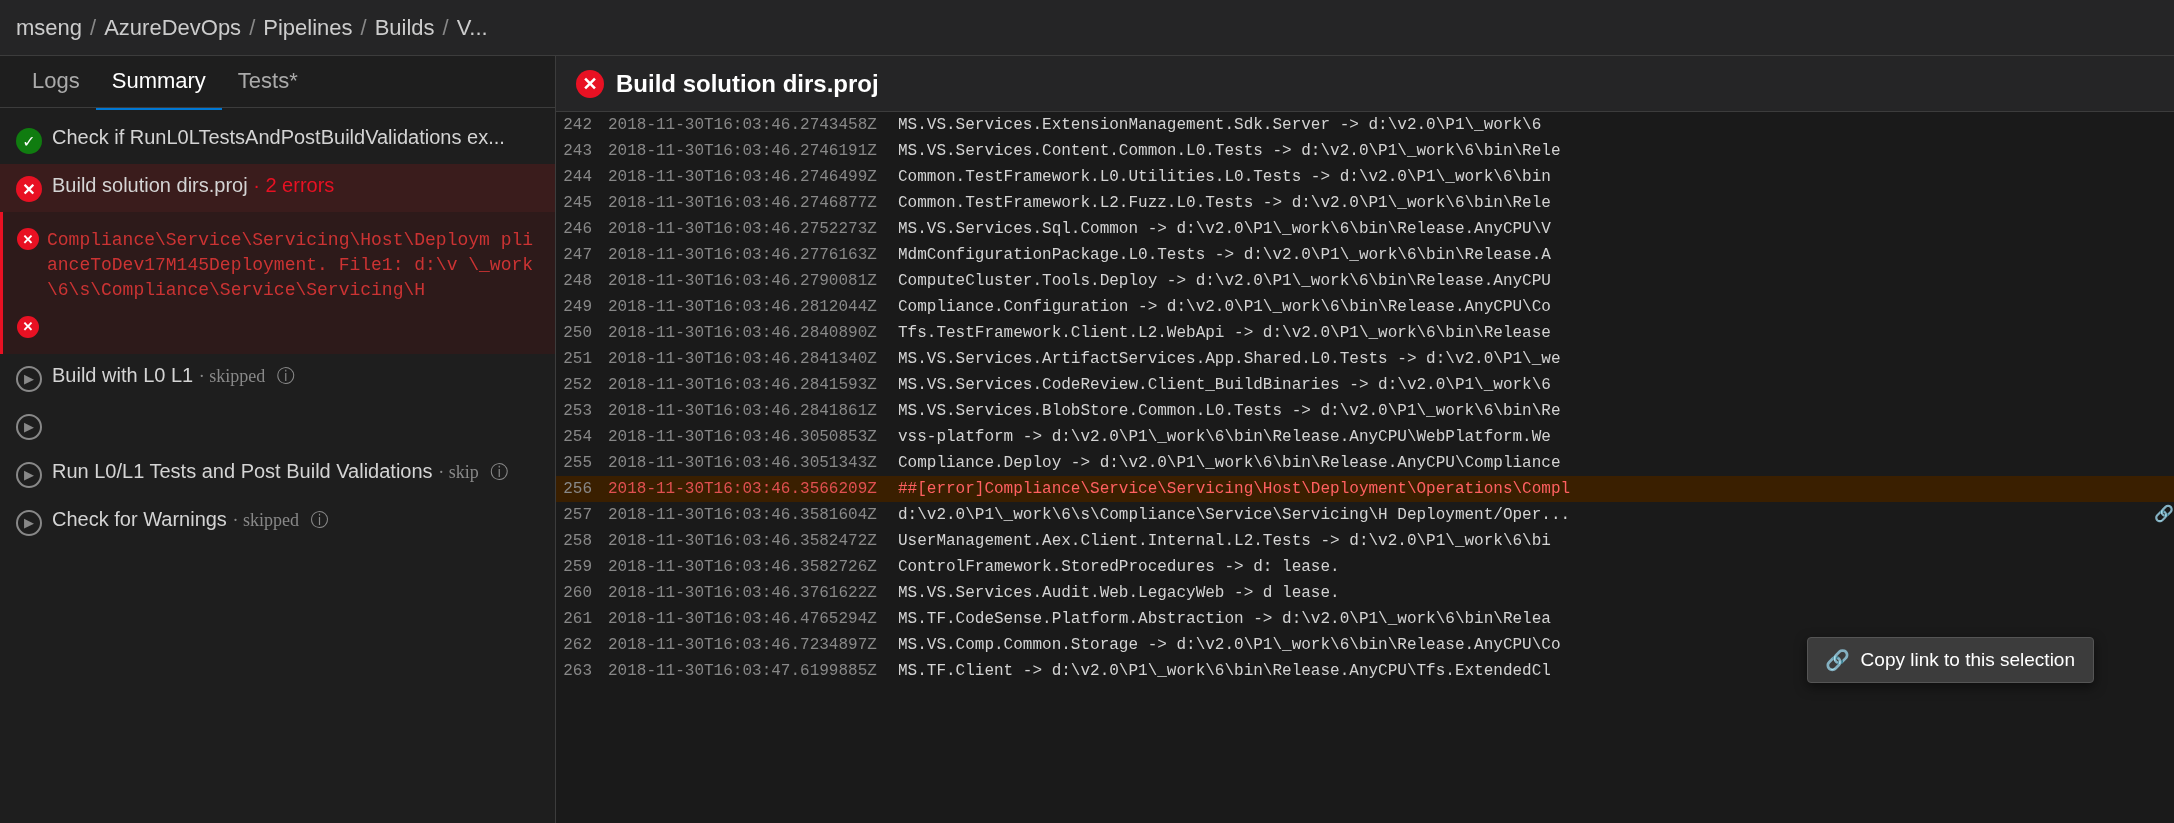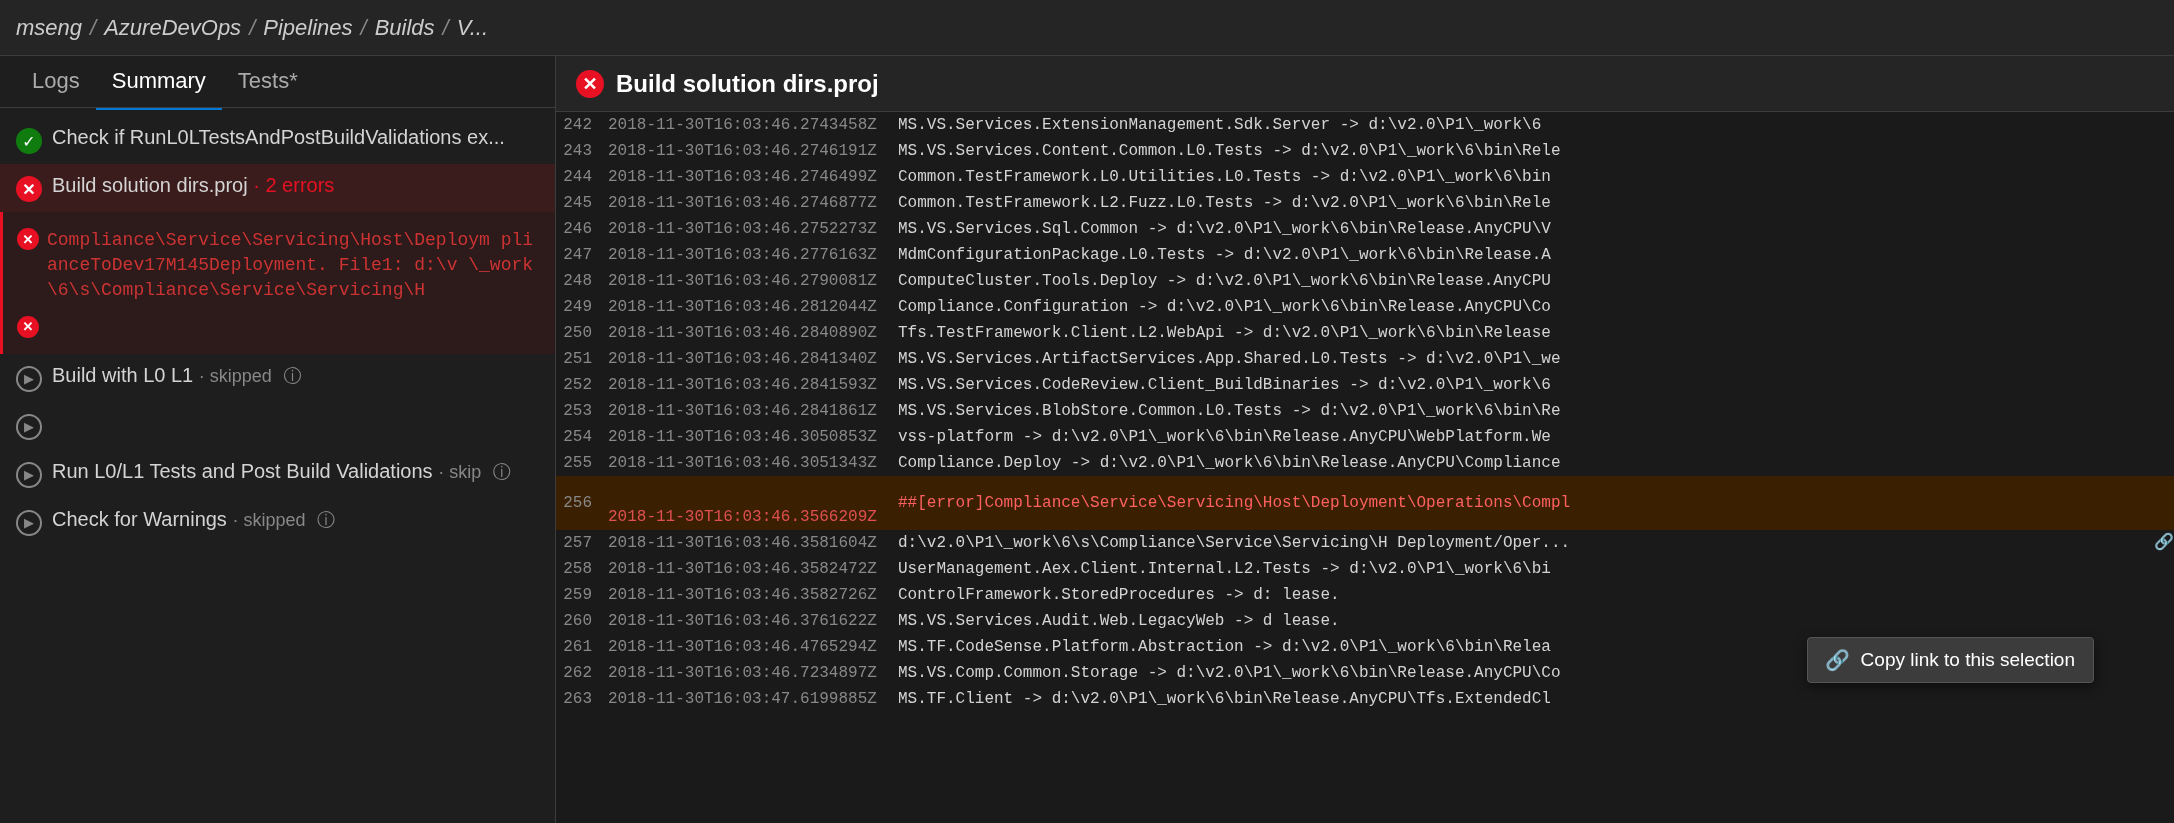--- a/index.html
+++ b/index.html
@@ -19,21 +19,20 @@
       background: #252526;
       padding: 8px 16px;
       display: flex;
       align-items: center;
       gap: 6px;
       font-size: 22px;
       color: #cccccc;
       border-bottom: 1px solid #3c3c3c;
       height: 56px;
       flex-shrink: 0;
-      font-style: italic;
     }
     .breadcrumb-separator {
       color: #888;
       margin: 0 2px;
     }
 
     
     .main-layout {
       display: flex;
       flex: 1;
@@ -135,20 +134,21 @@
       flex: 1;
     }
     .step-title {
       color: #d4d4d4;
       font-size: 20px;
     }
     .step-meta {
       color: #888;
       font-size: 18px;
       margin-top: 0;
+      font-family: Liberation Serif, serif;
     }
     .error-count {
       color: #e81123;
     }
 
     
     .error-details {
       background: #2d1a1a;
       border-left: 3px solid #e81123;
       padding: 10px 14px;
@@ -462,21 +462,21 @@
             <span class="line-timestamp">2018-11-30T16:03:46.3050853Z</span>
             <span class="line-content">vss-platform -&gt; d:\v2.0\P1\_work\6\bin\Release.AnyCPU\WebPlatform.We</span>
           </div>
           <div class="log-line">
             <span class="line-num">255</span>
             <span class="line-timestamp">2018-11-30T16:03:46.3051343Z</span>
             <span class="line-content">Compliance.Deploy -&gt; d:\v2.0\P1\_work\6\bin\Release.AnyCPU\Compliance</span>
           </div>
           <div class="log-line highlighted">
             <span class="line-num">256</span>
-            <span class="line-timestamp" style="color: rgb(224, 80, 80); margin-top: 28px;">2018-11-30T16:03:46.3566209Z</span>
+            <span class="line-timestamp" style="color: rgb(224, 80, 80);">2018-11-30T16:03:46.3566209Z</span>
             <span class="line-content error-highlight">##[error]Compliance\Service\Servicing\Host\Deployment\Operations\Compl</span>
           </div>
           <div class="log-line">
             <span class="line-num">257</span>
             <span class="line-timestamp">2018-11-30T16:03:46.3581604Z</span>
             <span class="line-content">d:\v2.0\P1\_work\6\s\Compliance\Service\Servicing\H Deployment/Oper...</span>
             <span class="link-icon-inline">🔗</span>
           </div>
           <div class="log-line">
             <span class="line-num">258</span>

